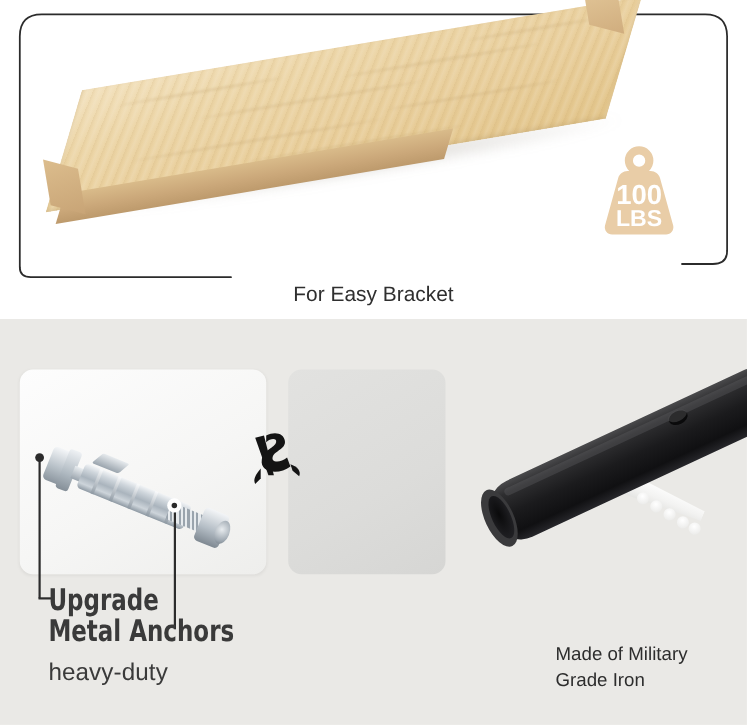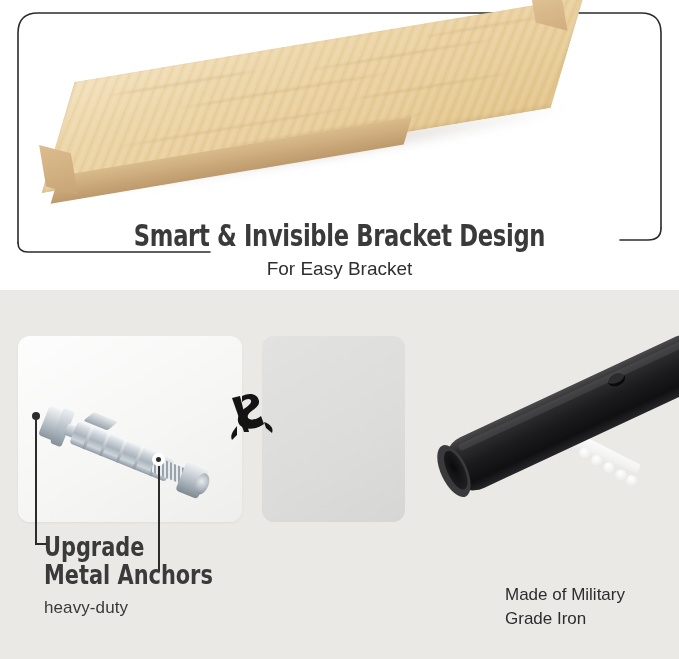--- a/index.html
+++ b/index.html
@@ -217,21 +217,21 @@
 
   .label-left {
     position:absolute; left:44px; top:533px; width:300px;
   }
   .label-left .big {
     font-family:"Liberation Sans Narrow","DejaVu Sans Condensed","Liberation Sans",sans-serif;
     font-weight:bold; font-size:27px; line-height:28px; color:#3a3a3a;
     transform:scaleX(.86); transform-origin:0 50%; white-space:nowrap;
   }
   .label-left .small {
-    margin-top:9px; font-size:17px; color:#3a3a3a; letter-spacing:.1px;
+    margin-top:9px; font-size:22px; color:#3a3a3a; letter-spacing:.1px;
   }
   .label-right {
     position:absolute; left:505px; top:583px; width:190px;
     font-size:17px; line-height:24px; color:#2d2d2d;
   }
 </style>
 </head>
 <body>
 
 <div id="page">
@@ -272,24 +272,31 @@
           <span class="grain" style="left:180px; top:88px; width:200px; height:2px;"></span>
           <span class="grain" style="left:360px; top:12px; width:120px; height:2px;"></span>
         </div>
 
         <div class="plank-edge-front"></div>
         <div class="plank-end-l"></div>
         <div class="plank-end-r"></div>
       </div>
     </div>
 
-
-    <div class="title-row">
-      <div class="main-title">Smart &amp; Invisible Bracket Design</div>
-    </div>
+    <div class="weight-badge">
+      <svg class="badge-svg" viewBox="0 0 94 90">
+        <path d="M47 6 a13 13 0 0 1 13 13 a13 13 0 0 1 -4 9.4 l1.5 0 c4 0 7.4 2.6 8.5 6.4
+                 L78 78 c1 4.2 -2.2 8.2 -6.5 8.2 L22.5 86.2 C18.2 86.2 15 82.2 16 78
+                 L28 34.8 c1.1 -3.8 4.5 -6.4 8.5 -6.4 l1.5 0 A13 13 0 0 1 34 19 A13 13 0 0 1 47 6 Z
+                 M47 13.5 a5.6 5.6 0 0 0 0 11.2 a5.6 5.6 0 0 0 0 -11.2 Z" fill="#e9cda7"></path>
+        <text x="47" y="58" text-anchor="middle" font-family="Liberation Sans, sans-serif" font-weight="bold" font-size="25" fill="#ffffff">100</text>
+        <text x="47" y="78" text-anchor="middle" font-family="Liberation Sans, sans-serif" font-weight="bold" font-size="21" fill="#ffffff">LBS</text>
+      </svg>
+    </div>
+
     <div class="subtitle">For Easy Bracket</div>
   </div>
 
   <div class="bottom-panel">
 
     <div class="card card-metal">
       <div class="anchor">
         <div class="a-head"></div>
         <div class="a-collar"></div>
         <div class="a-shank"></div>

